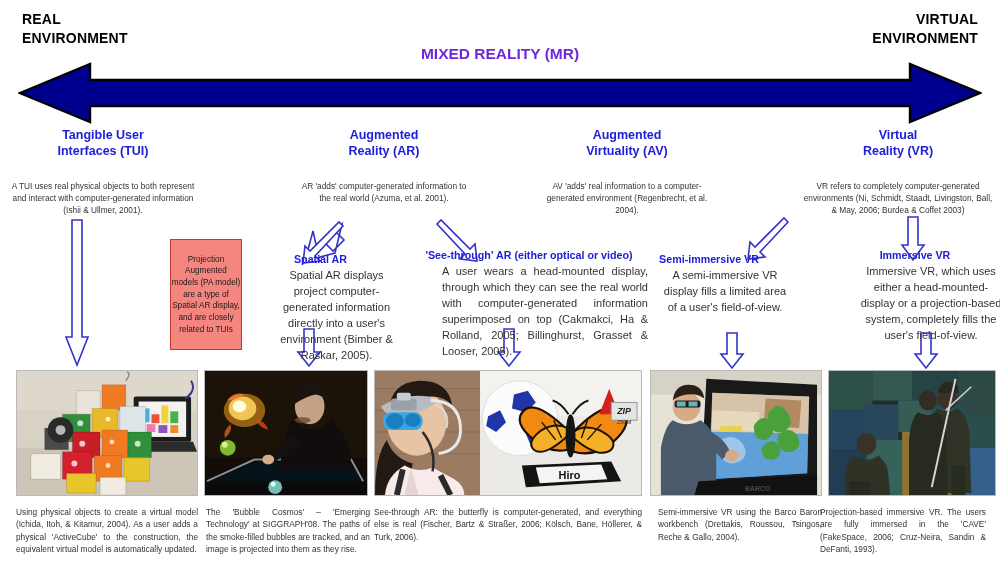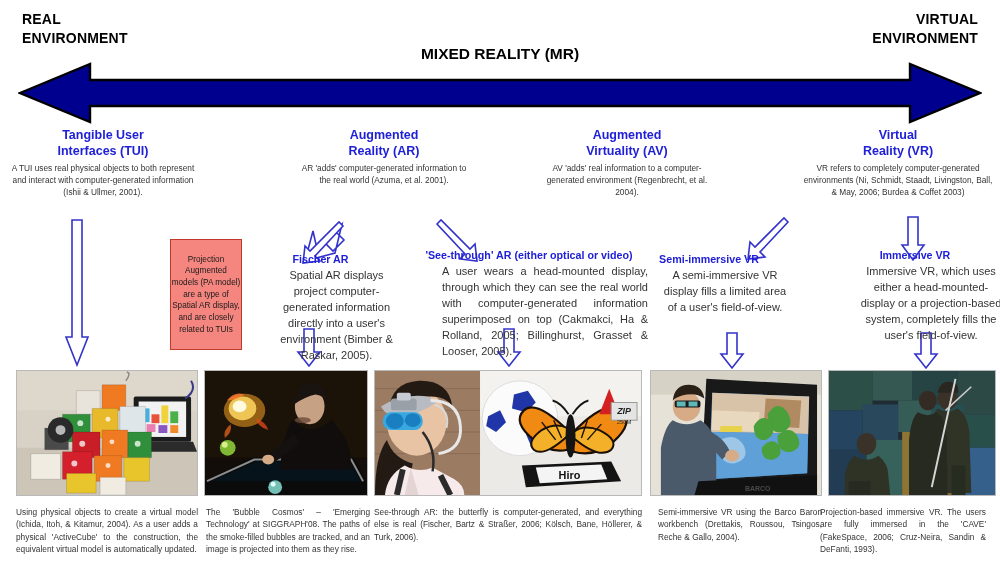--- a/index.html
+++ b/index.html
@@ -25,41 +25,41 @@
   #real-env-label { left: 22px; top: 10px; text-align: left; }
   #virtual-env-label { right: 22px; top: 10px; text-align: right; }
 
   
   #mr-label {
     position: absolute;
     top: 45px; left: 0; right: 0;
     text-align: center;
     font-size: 15.5px;
     font-weight: bold;
-    color: #000000;
+    color: #6d28d9;
   }
 
   
   #continuum-arrow {
     position: absolute;
     left: 18px; top: 62px;
     width: 964px; height: 62px;
   }
 
   
   .cat {
     position: absolute;
     text-align: center;
   }
   .cat-title {
     color: #2020d8;
     font-weight: bold;
     font-size: 12.5px;
     line-height: 1.25;
-    margin-bottom: 3px;
+    margin-bottom: 21px;
   }
   .cat-body {
     font-size: 8.3px;
     line-height: 1.45;
     color: #333;
   }
 
   #cat-tui   { left: 8px;   top: 128px; width: 190px; }
   #cat-ar    { left: 298px; top: 128px; width: 172px; }
   #cat-av    { left: 536px; top: 128px; width: 182px; }
@@ -241,21 +241,21 @@
 
   <svg class="thin-arrow" id="arrow-immersive" viewBox="0 0 26 38" preserveAspectRatio="none">
     <polygon points="8,1 18,1 18,22 24,22 13,36 2,22 8,22" fill="#ffffff" stroke="#3333cc" stroke-width="1.6" stroke-linejoin="miter"></polygon>
   </svg>
 
   <div id="pa-box">
     <div class="pa-text">Projection Augmented models (PA model) are a type of Spatial AR display, and are closely related to TUIs</div>
   </div>
 
   <div class="sub" id="sub-spatial-ar">
-    <div class="sub-title">Fischer AR</div>
+    <div class="sub-title">Spatial AR</div>
     <div class="sub-body">Spatial AR displays project computer-generated information directly into a user's environment (Bimber &amp; Raskar, 2005).</div>
   </div>
 
   <div class="sub" id="sub-seethrough">
     <div class="sub-title">'See-through' AR (either optical or video)</div>
     <div class="sub-body justify">A user wears a head-mounted display, through which they can see the real world with computer-generated information superimposed on top (Cakmakci, Ha &amp; Rolland, 2005; Billinghurst, Grasset &amp; Looser, 2005).</div>
   </div>
 
   <div class="sub" id="sub-semi-vr">
     <div class="sub-title">Semi-immersive VR</div>

